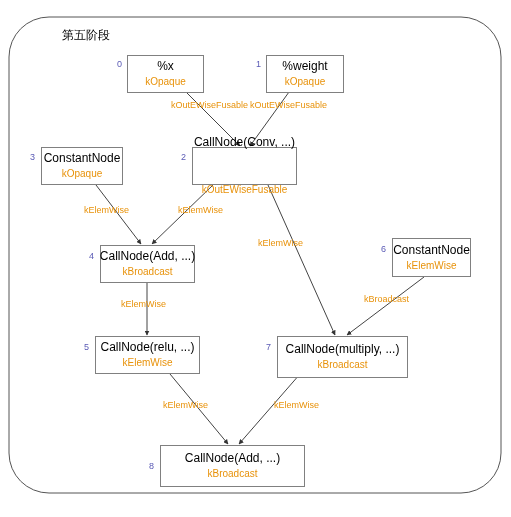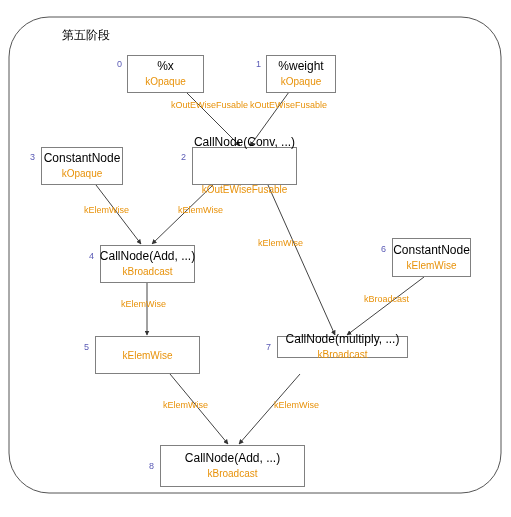--- a/index.html
+++ b/index.html
@@ -98,21 +98,21 @@
 
   <div class="cluster-title" style="left:62px; top:27px;">第五阶段</div>
 
   <div class="node-id" style="left:117px; top:59px;">0</div>
   <div class="node" style="left:127px; top:55px; width:77px; height:38px;">
     <div class="node-label">%x</div>
     <div class="node-sublabel">kOpaque</div>
   </div>
 
   <div class="node-id" style="left:256px; top:59px;">1</div>
-  <div class="node" style="left:266px; top:55px; width:70px; height:38px;">
+  <div class="node" style="left:266px; top:55px; width:78px; height:38px;">
     <div class="node-label">%weight</div>
     <div class="node-sublabel">kOpaque</div>
   </div>
 
   <div class="node-id" style="left:181px; top:152px;">2</div>
   <div class="node" style="left:192px; top:147px; width:105px; height:38px;gap:32px;">
     <div class="node-label">CallNode(Conv, ...)</div>
     <div class="node-sublabel">kOutEWiseFusable</div>
   </div>
 
@@ -123,31 +123,32 @@
   </div>
 
   <div class="node-id" style="left:89px; top:251px;">4</div>
   <div class="node" style="left:100px; top:245px; width:95px; height:38px;">
     <div class="node-label">CallNode(Add, ...)</div>
     <div class="node-sublabel">kBroadcast</div>
   </div>
 
   <div class="node-id" style="left:84px; top:342px;">5</div>
   <div class="node" style="left:95px; top:336px; width:105px; height:38px;">
+    <div class="node-label">CallNode(relu, ...)</div>
     <div class="node-sublabel">kElemWise</div>
   </div>
 
   <div class="node-id" style="left:381px; top:244px;">6</div>
   <div class="node" style="left:392px; top:238px; width:79px; height:39px;">
     <div class="node-label">ConstantNode</div>
     <div class="node-sublabel">kElemWise</div>
   </div>
 
   <div class="node-id" style="left:266px; top:342px;">7</div>
-  <div class="node" style="left:277px; top:336px; width:131px; height:22px;">
+  <div class="node" style="left:277px; top:336px; width:131px; height:42px;">
     <div class="node-label">CallNode(multiply, ...)</div>
     <div class="node-sublabel">kBroadcast</div>
   </div>
 
   <div class="node-id" style="left:149px; top:461px;">8</div>
   <div class="node" style="left:160px; top:445px; width:145px; height:42px;">
     <div class="node-label">CallNode(Add, ...)</div>
     <div class="node-sublabel">kBroadcast</div>
   </div>
 

